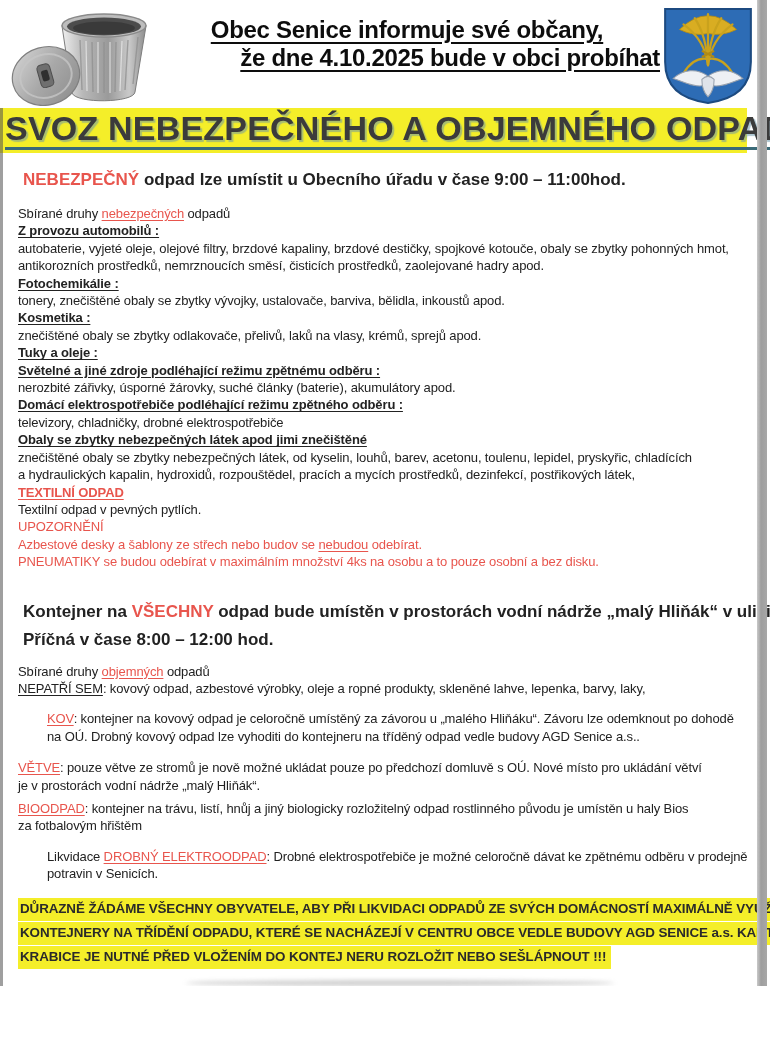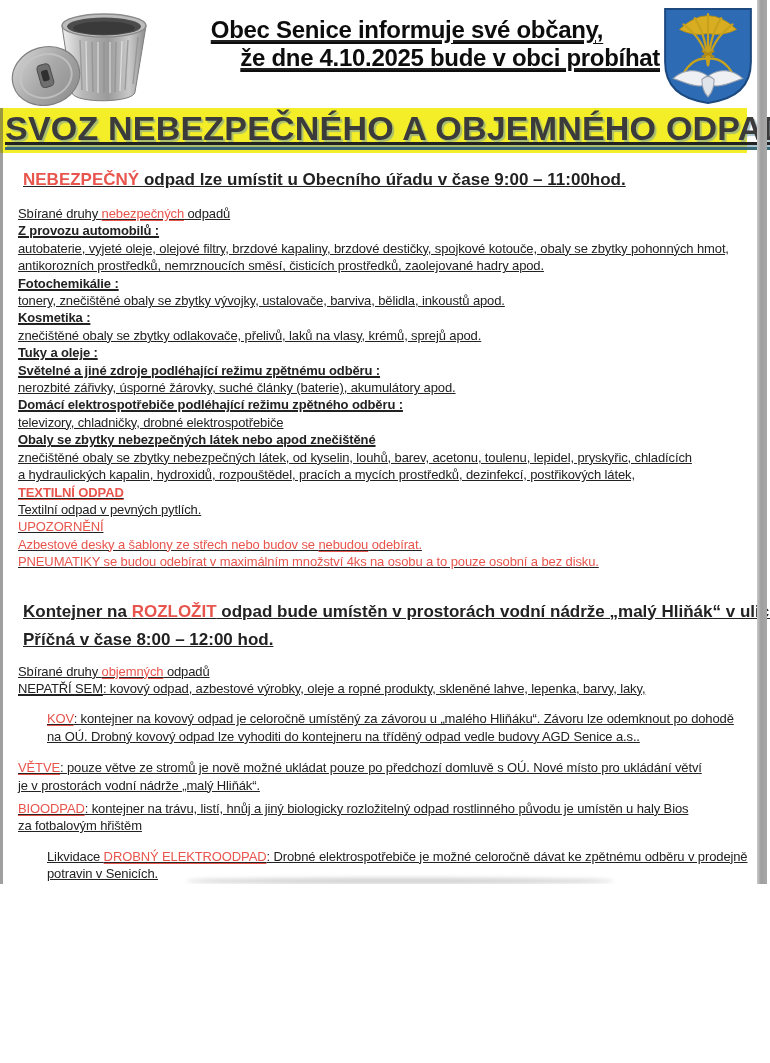--- a/index.html
+++ b/index.html
@@ -5,24 +5,23 @@
   :root{
     --red:#e8554d;
     --yellow:#f4ee29;
     --ink:#222;
   }
   *{margin:0;padding:0;box-sizing:border-box;}
   html,body{background:#fff;}
   body{font-family:"Liberation Sans", sans-serif; color:var(--ink);}
   .page{
     position:relative;
-    width:770px;height:884px;
+    width:770px;height:986px;
     background:#fff;
     overflow:hidden;
-    text-decoration:underline;
   }
   
   .header{
     display:flex;
     height:107px;
     padding:4px 14px 0 6px;
     align-items:flex-start;
   }
   .trash-wrap{width:148px;height:102px;flex:0 0 auto;}
   .header-text{
@@ -205,32 +204,32 @@
         <div class="tl"><span class="run n">antikorozních prostředků, nemrznoucích směsí, čisticích prostředků, zaolejované hadry apod.</span></div>
         <div class="tl"><span class="run bu">Fotochemikálie :</span></div>
         <div class="tl"><span class="run n">tonery, znečištěné obaly se zbytky vývojky, ustalovače, barviva, bělidla, inkoustů apod.</span></div>
         <div class="tl"><span class="run bu">Kosmetika :</span></div>
         <div class="tl"><span class="run n">znečištěné obaly se zbytky odlakovače, přelivů, laků na vlasy, krémů, sprejů apod.</span></div>
         <div class="tl"><span class="run bu">Tuky a oleje :</span></div>
         <div class="tl"><span class="run bu">Světelné a jiné zdroje podléhající režimu zpětnému odběru :</span></div>
         <div class="tl"><span class="run n">nerozbité zářivky, úsporné žárovky, suché články (baterie), akumulátory apod.</span></div>
         <div class="tl"><span class="run bu">Domácí elektrospotřebiče podléhající režimu zpětného odběru :</span></div>
         <div class="tl"><span class="run n">televizory, chladničky, drobné elektrospotřebiče</span></div>
-        <div class="tl"><span class="run bu">Obaly se zbytky nebezpečných látek nebo apod znečištěné</span></div>
+        <div class="tl"><span class="run bu">Obaly se zbytky nebezpečných látek apod jimi znečištěné</span></div>
         <div class="tl"><span class="run n">znečištěné obaly se zbytky nebezpečných látek, od kyselin, louhů, barev, acetonu, toulenu, lepidel, pryskyřic, chladících</span></div>
         <div class="tl"><span class="run n">a hydraulických kapalin, hydroxidů, rozpouštědel, pracích a mycích prostředků, dezinfekcí, postřikových látek,</span></div>
         <div class="tl"><span class="run rbu">TEXTILNÍ ODPAD</span></div>
         <div class="tl"><span class="run n">Textilní odpad v pevných pytlích.</span></div>
         <div class="tl"><span class="run r">UPOZORNĚNÍ</span></div>
         <div class="tl"><span class="run r">Azbestové desky a šablony ze střech nebo budov se </span><span class="run ru">nebudou</span><span class="run r"> odebírat.</span></div>
         <div class="tl"><span class="run r">PNEUMATIKY  se budou odebírat v maximálním množství 4ks na osobu a to pouze osobní a bez disku.</span></div>
       </div>
 
     <div class="sec-heading s2">
-        <div class="tl"><span class="run b">Kontejner na </span><span class="run rb">ROZLOŽIT</span><span class="run b"> odpad bude umístěn v prostorách vodní nádrže „malý Hliňák“ v ulici</span></div>
+        <div class="tl"><span class="run b">Kontejner na </span><span class="run rb">VŠECHNY</span><span class="run b"> odpad bude umístěn v prostorách vodní nádrže „malý Hliňák“ v ulici</span></div>
         <div class="tl"><span class="run b">Příčná v čase  8:00 – 12:00 hod.</span></div>
       </div>
     <div class="body-text blk-intro">
         <div class="tl"><span class="run n">Sbírané druhy </span><span class="run ru">objemných</span><span class="run n"> odpadů</span></div>
         <div class="tl"><span class="run u">NEPATŘÍ SEM</span><span class="run n">: kovový odpad, azbestové výrobky, oleje a ropné produkty, skleněné lahve, lepenka, barvy, laky,</span></div>
       </div>
     <div class="body-text blk">
         <div class="tl"><span class="run ru">KOV</span><span class="run n">: kontejner na kovový odpad je celoročně umístěný za závorou u „malého Hliňáku“. Závoru lze odemknout po dohodě</span></div>
         <div class="tl"><span class="run n">na OÚ. Drobný kovový odpad lze vyhoditi do kontejneru na tříděný odpad vedle budovy AGD Senice a.s..</span></div>
       </div>

